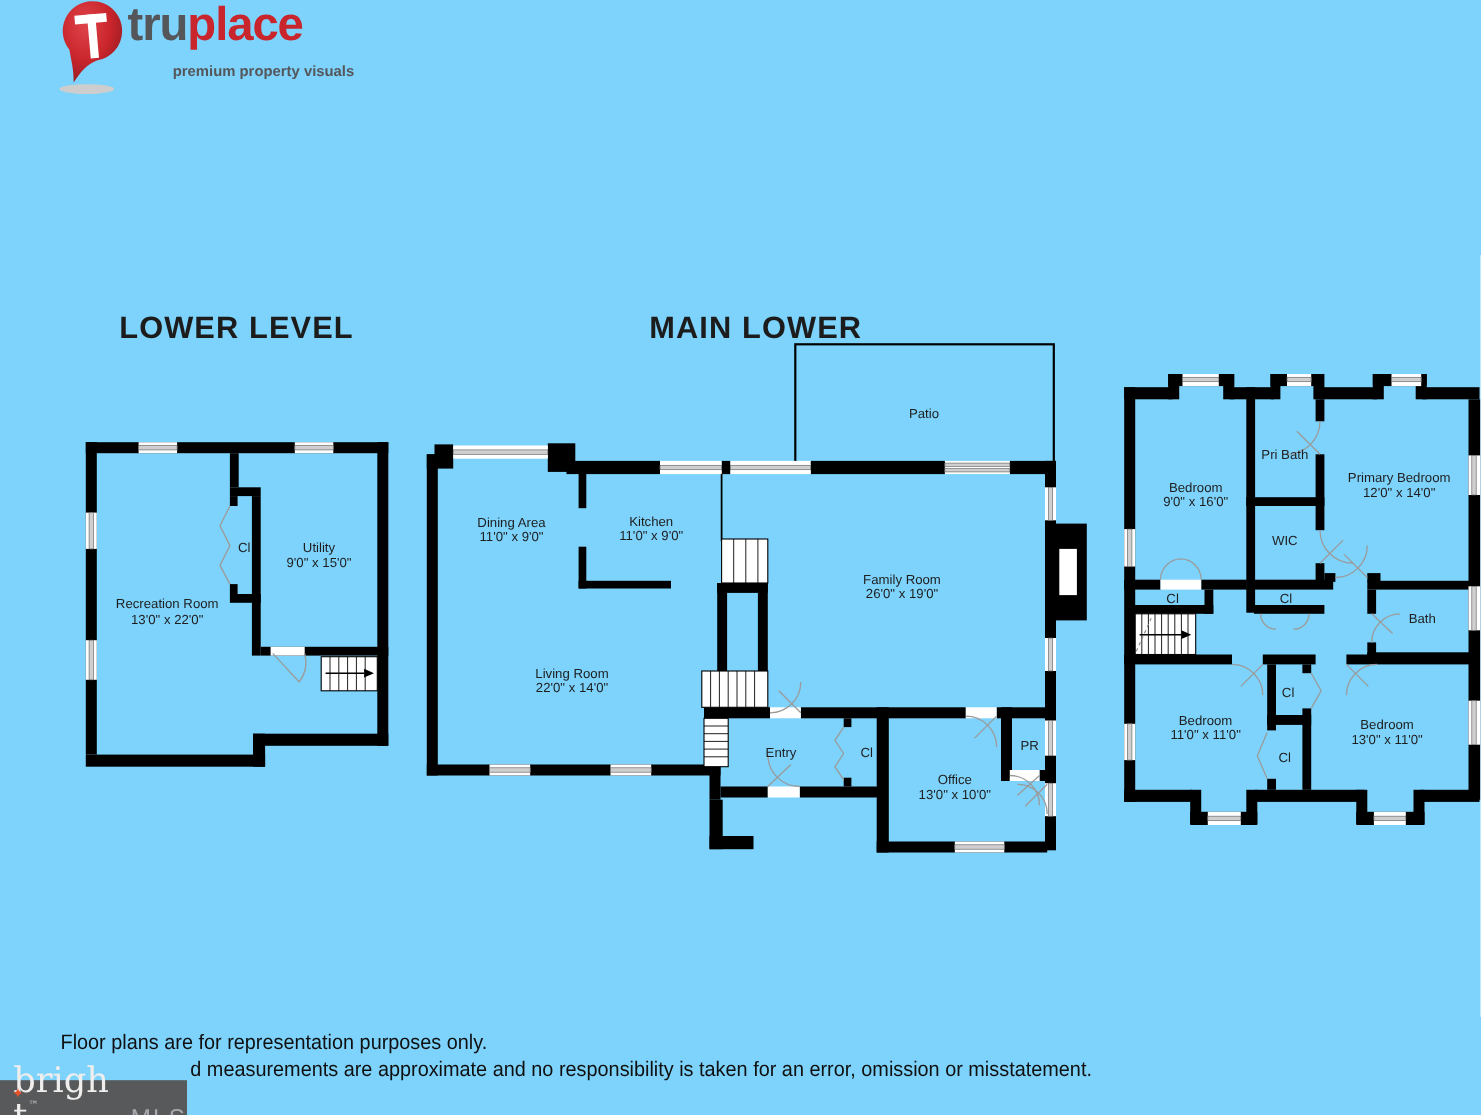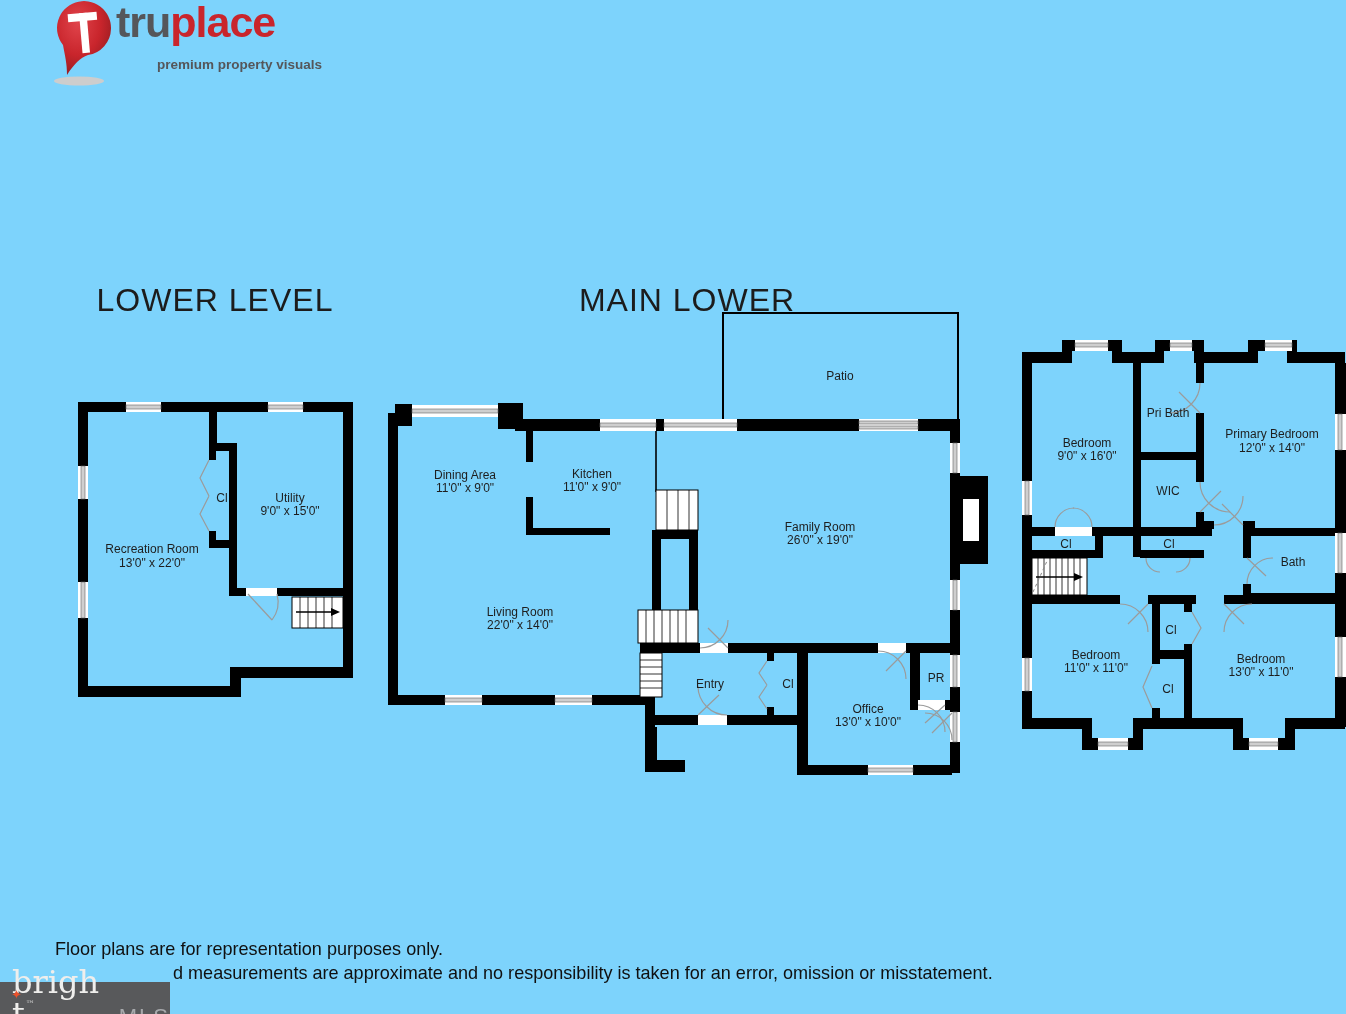--- a/index.html
+++ b/index.html
@@ -8,21 +8,21 @@
 
   
   .brand{position:absolute;left:116px;top:-2px;font-size:43px;font-weight:bold;
          letter-spacing:-1px;color:#55565a;white-space:nowrap;}
   .brand .p2{color:#c9252c;}
   .tagline{position:absolute;left:121px;top:57px;font-size:13.5px;font-weight:bold;color:#55565a;margin-left:36px;}
   .pin{position:absolute;left:50px;top:0;}
 
   
   .level-title{position:absolute;top:282px;transform:translateX(-50%);
-               font-size:32px;letter-spacing:1px;color:#1c1c1c;white-space:nowrap;}
+               font-size:28px;letter-spacing:1px;color:#1c1c1c;white-space:nowrap;font-weight:bold;}
 
   
   .plan{position:absolute;}
   .wall{fill:#000;}
   .winbg{fill:#fff;}
   .win{fill:#cfcfcf;stroke:#666;stroke-width:0.6;}
   .door{fill:none;stroke:#9b9b9b;stroke-width:1.2;}
   .thin{fill:none;stroke:#000;stroke-width:1.6;}
   .thin2{fill:none;stroke:#000;stroke-width:2;}
   .stairbox{fill:#fff;stroke:#000;stroke-width:1;}

